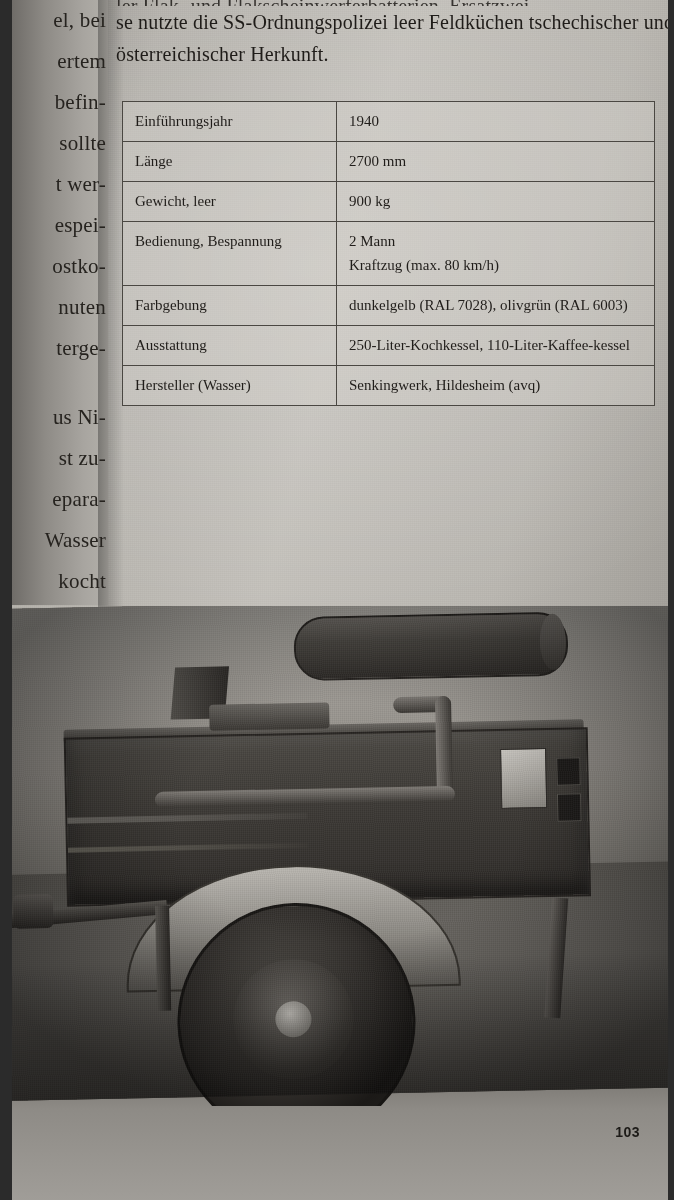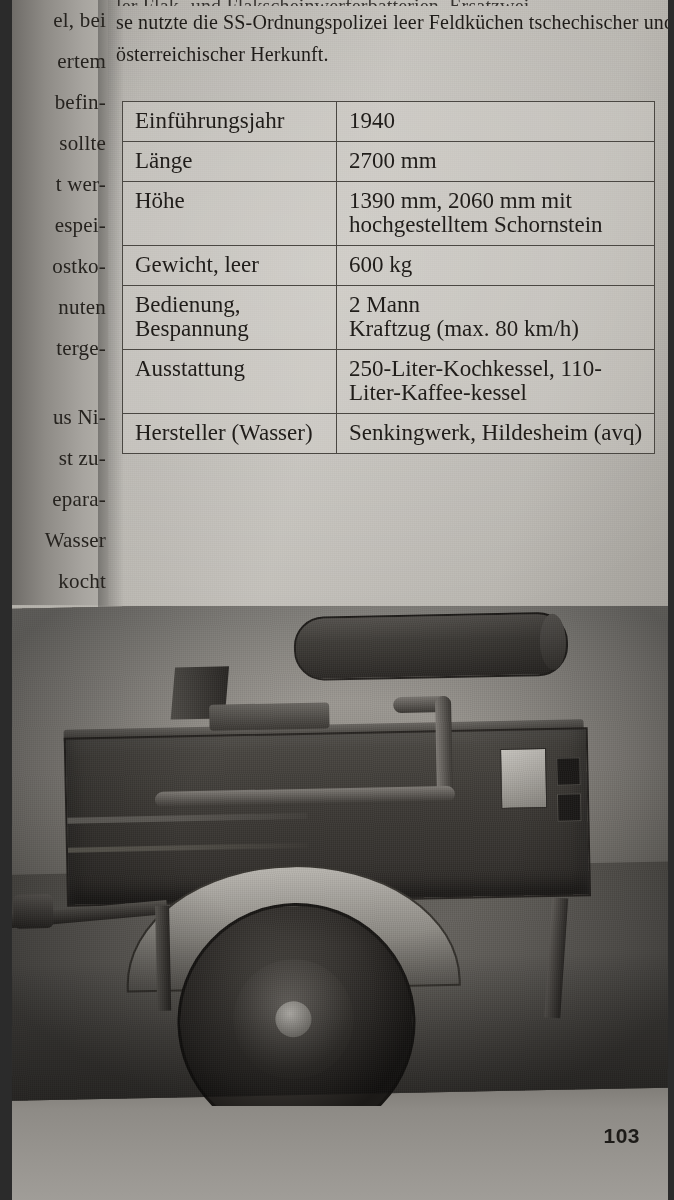--- a/index.html
+++ b/index.html
@@ -87,21 +87,21 @@
 
   
   .spec-table {
     position: absolute;
     left: 110px;
     top: 101px;
     width: 533px;
     border-collapse: collapse;
     background: rgba(214,211,205,0.35);
     color: #201d1a;
-    font-size: 23px;
+    font-size: 15px;
     line-height: 24px;
   }
   .spec-table td {
     border: 1px solid #4a4742;
     padding: 7px 9px 8px 12px;
     vertical-align: top;
   }
   .spec-table td.k { width: 192px; }
   .spec-table td.v { }
 
@@ -267,21 +267,21 @@
     position: absolute;
     left: 0; top: 1050px; width: 674px; height: 150px;
     background: linear-gradient(180deg, #6b6863 0%, #8e8b86 40%, #a09d98 100%);
   }
   .page-number {
     position: absolute;
     right: 28px;
     top: 1124px;
     font-family: "Liberation Sans", sans-serif;
     font-weight: bold;
-    font-size: 21px;
+    font-size: 14px;
     color: #1d1b18;
     letter-spacing: .5px;
   }
 </style>
 </head>
 <body>
 
 <div id="page">
   <div class="page-surface"></div>
   <div class="grain"></div>
@@ -317,31 +317,31 @@
     <tbody>
       <tr>
         <td class="k">Einführungsjahr</td>
         <td class="v">1940</td>
       </tr>
       <tr>
         <td class="k">Länge</td>
         <td class="v">2700 mm</td>
       </tr>
       <tr>
-        <td class="k">Höhe</td>
-        <td class="v">1390 mm, 2060 mm mit hochgestelltem Schornstein</td>
-      </tr>
-      <tr>
         <td class="k">Gewicht, leer</td>
-        <td class="v">600 kg</td>
+        <td class="v">900 kg</td>
       </tr>
       <tr>
         <td class="k">Bedienung, Bespannung</td>
         <td class="v" style="white-space:pre-line">2 Mann
 Kraftzug (max. 80 km/h)</td>
+      </tr>
+      <tr>
+        <td class="k">Farbgebung</td>
+        <td class="v">dunkelgelb (RAL 7028), olivgrün (RAL 6003)</td>
       </tr>
       <tr>
         <td class="k">Ausstattung</td>
         <td class="v">250-Liter-Kochkessel, 110-Liter-Kaffee-kessel</td>
       </tr>
       <tr>
         <td class="k">Hersteller (Wasser)</td>
         <td class="v">Senkingwerk, Hildesheim (avq)</td>
       </tr>
     </tbody>

